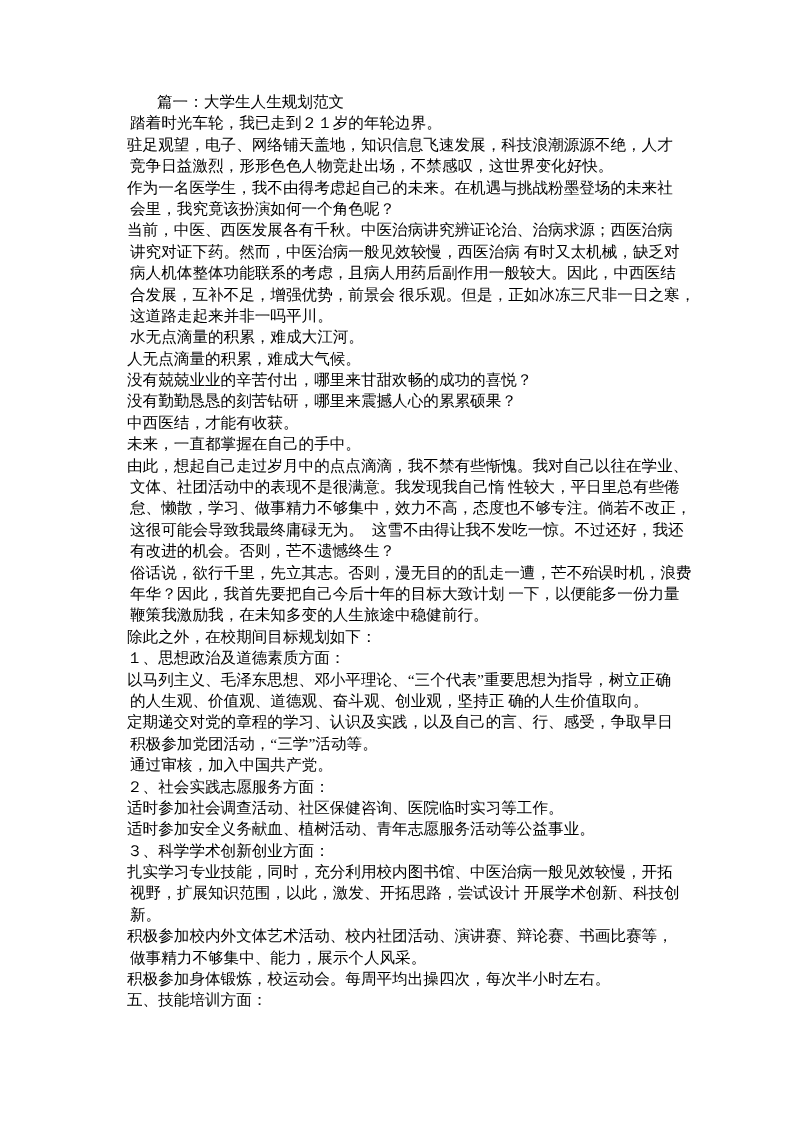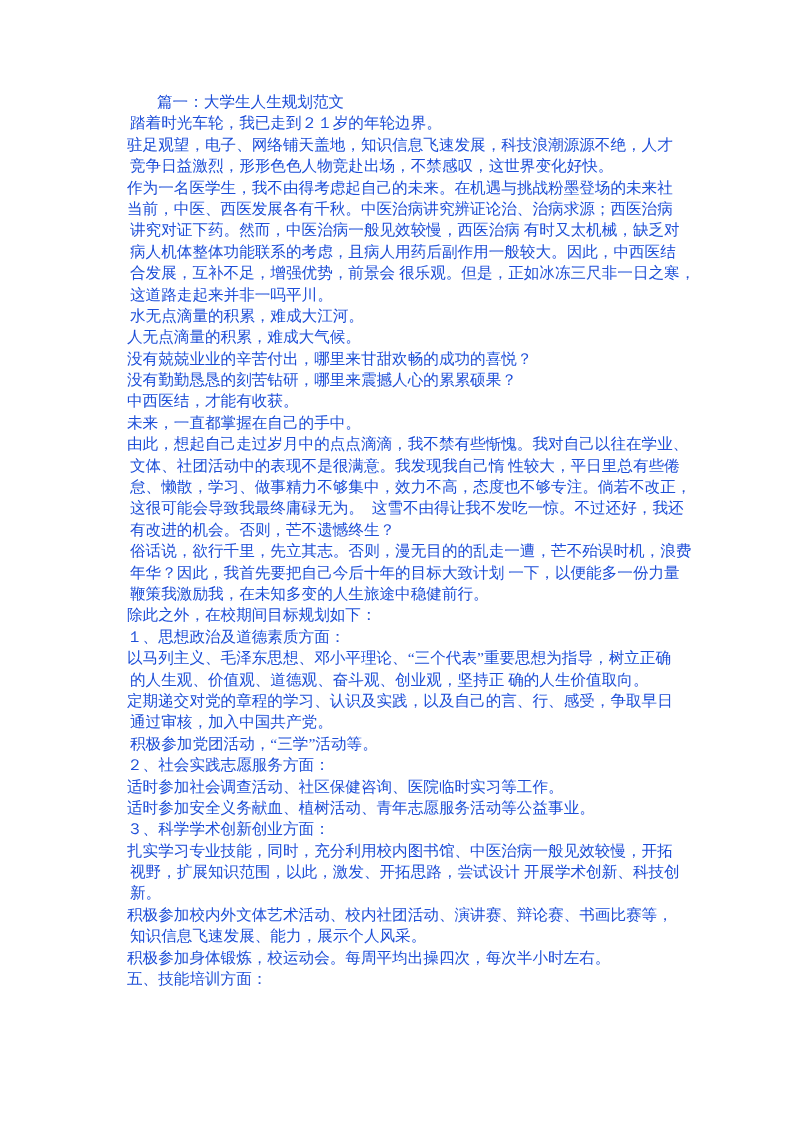--- a/index.html
+++ b/index.html
@@ -33,26 +33,27 @@
     height: 21.4px;
   }
   .indent-0 { padding-left: 0; margin-left: 10px; }
   .indent-1 { padding-left: 7px; }
   .indent-2 { padding-left: 37px; }
 </style>
 </head>
 <body style="background: rgb(255, 255, 255);">
 
 <div class="page">
-  <div class="textblock" style="color: #1d4ed8;">
+  <div class="textblock" style="color: #000000;">
       <div class="line indent-2">篇一：大学生人生规划范文</div>
       <div class="line indent-0">踏着时光车轮，我已走到２１岁的年轮边界。</div>
       <div class="line indent-1">驻足观望，电子、网络铺天盖地，知识信息飞速发展，科技浪潮源源不绝，人才</div>
       <div class="line indent-0">竞争日益激烈，形形色色人物竞赴出场，不禁感叹，这世界变化好快。</div>
       <div class="line indent-1">作为一名医学生，我不由得考虑起自己的未来。在机遇与挑战粉墨登场的未来社</div>
+      <div class="line indent-0">会里，我究竟该扮演如何一个角色呢？</div>
       <div class="line indent-1">当前，中医、西医发展各有千秋。中医治病讲究辨证论治、治病求源；西医治病</div>
       <div class="line indent-0">讲究对证下药。然而，中医治病一般见效较慢，西医治病 有时又太机械，缺乏对</div>
       <div class="line indent-0">病人机体整体功能联系的考虑，且病人用药后副作用一般较大。因此，中西医结</div>
       <div class="line indent-0">合发展，互补不足，增强优势，前景会 很乐观。但是，正如冰冻三尺非一日之寒，</div>
       <div class="line indent-0">这道路走起来并非一吗平川。</div>
       <div class="line indent-0">水无点滴量的积累，难成大江河。</div>
       <div class="line indent-1">人无点滴量的积累，难成大气候。</div>
       <div class="line indent-1">没有兢兢业业的辛苦付出，哪里来甘甜欢畅的成功的喜悦？</div>
       <div class="line indent-1">没有勤勤恳恳的刻苦钻研，哪里来震撼人心的累累硕果？</div>
       <div class="line indent-1">中西医结，才能有收获。</div>
@@ -63,27 +64,27 @@
       <div class="line indent-0">这很可能会导致我最终庸碌无为。  这雪不由得让我不发吃一惊。不过还好，我还</div>
       <div class="line indent-0">有改进的机会。否则，芒不遗憾终生？</div>
       <div class="line indent-0">俗话说，欲行千里，先立其志。否则，漫无目的的乱走一遭，芒不殆误时机，浪费</div>
       <div class="line indent-0">年华？因此，我首先要把自己今后十年的目标大致计划 一下，以便能多一份力量</div>
       <div class="line indent-0">鞭策我激励我，在未知多变的人生旅途中稳健前行。</div>
       <div class="line indent-1">除此之外，在校期间目标规划如下：</div>
       <div class="line indent-1">１、思想政治及道德素质方面：</div>
       <div class="line indent-1">以马列主义、毛泽东思想、邓小平理论、“三个代表”重要思想为指导，树立正确</div>
       <div class="line indent-0">的人生观、价值观、道德观、奋斗观、创业观，坚持正 确的人生价值取向。</div>
       <div class="line indent-1">定期递交对党的章程的学习、认识及实践，以及自己的言、行、感受，争取早日</div>
+      <div class="line indent-0">积极参加党团活动，“三学”活动等。</div>
       <div class="line indent-0">通过审核，加入中国共产党。</div>
-      <div class="line indent-0">积极参加党团活动，“三学”活动等。</div>
       <div class="line indent-1">２、社会实践志愿服务方面：</div>
       <div class="line indent-1">适时参加社会调查活动、社区保健咨询、医院临时实习等工作。</div>
       <div class="line indent-1">适时参加安全义务献血、植树活动、青年志愿服务活动等公益事业。</div>
       <div class="line indent-1">３、科学学术创新创业方面：</div>
       <div class="line indent-1">扎实学习专业技能，同时，充分利用校内图书馆、中医治病一般见效较慢，开拓</div>
       <div class="line indent-0">视野，扩展知识范围，以此，激发、开拓思路，尝试设计 开展学术创新、科技创</div>
       <div class="line indent-0">新。</div>
       <div class="line indent-1">积极参加校内外文体艺术活动、校内社团活动、演讲赛、辩论赛、书画比赛等，</div>
-      <div class="line indent-0">知识信息飞速发展、能力，展示个人风采。</div>
+      <div class="line indent-0">做事精力不够集中、能力，展示个人风采。</div>
       <div class="line indent-1">积极参加身体锻炼，校运动会。每周平均出操四次，每次半小时左右。</div>
       <div class="line indent-1">五、技能培训方面：</div>
     </div>
 </div>
 
 </body></html>

